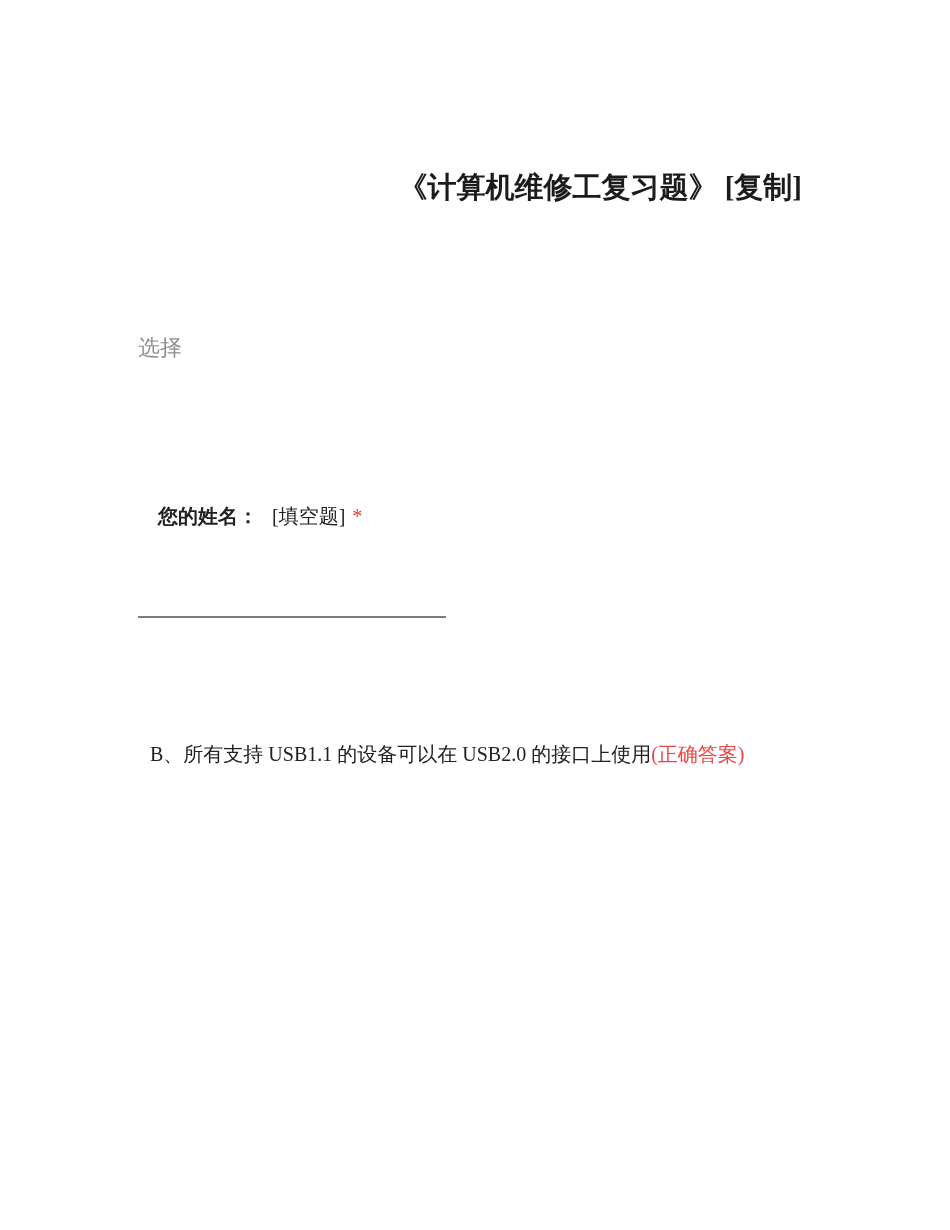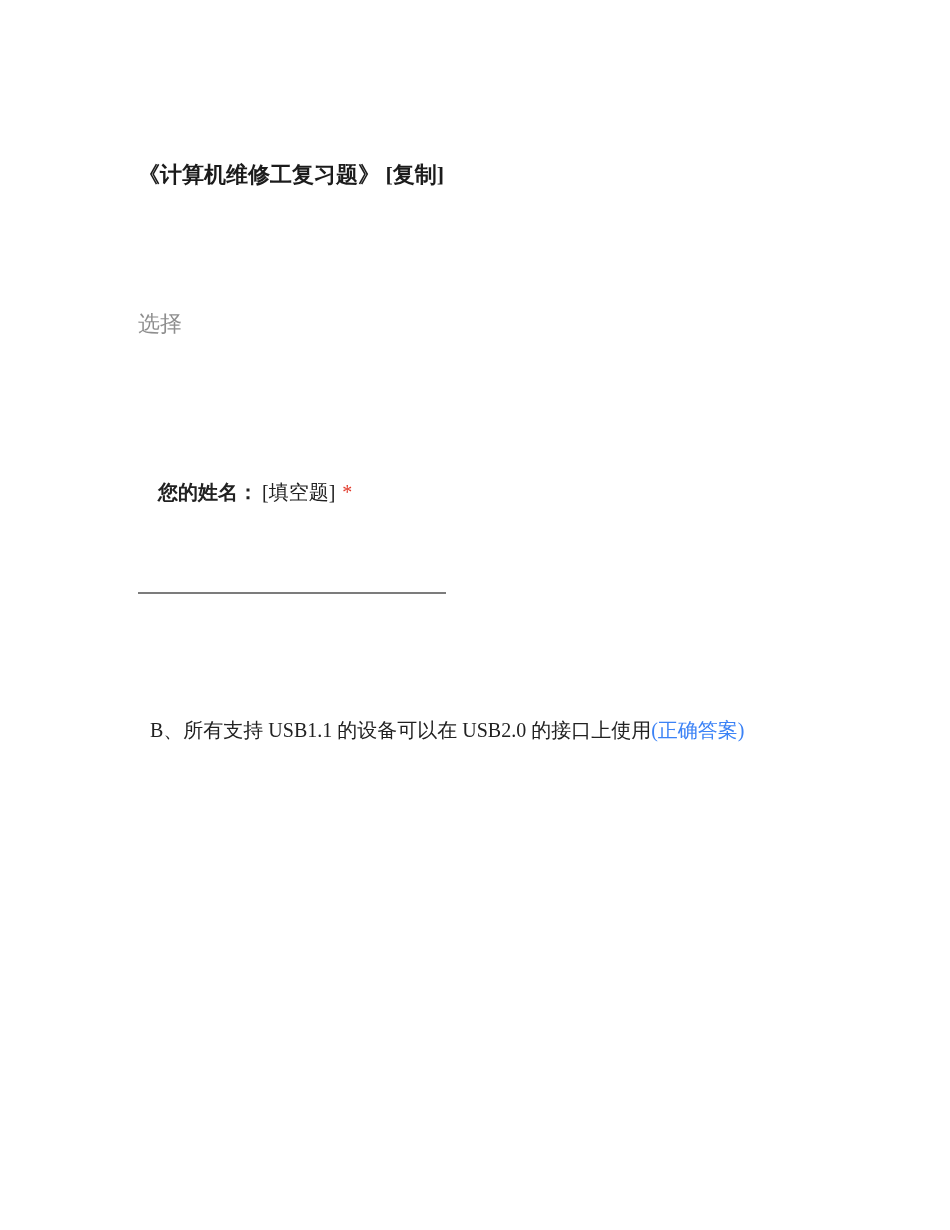--- a/index.html
+++ b/index.html
@@ -4,41 +4,41 @@
 <style>
   html,body{margin:0;padding:0;background:#ffffff;}
   body{
     width:950px;height:1230px;position:relative;overflow:hidden;
     font-family:"Liberation Serif","DejaVu Serif",serif;
     color:#212121;
   }
   .container{width:676px;margin-left:138px;}
   span,div{white-space:pre-wrap;}
   .title{
-    padding-top:103px;margin:0;text-align:left;
-    font-size:22px;font-weight:700;line-height:36px;color:#1b1b1b;
+    padding-top:103px;margin:12px;text-align:right;
+    font-size:29px;font-weight:700;line-height:36px;color:#1b1b1b;
   }
   .section-label{
     margin-top:66px;font-size:22px;line-height:26px;color:#8e8e8e;
     font-family:Liberation Mono, monospace;
   }
   .name-row{margin-top:63px;font-size:20px;line-height:24px;font-weight:600;}
-  .name-row .tag{margin-left:4px;font-weight:400;}
+  .name-row .tag{margin-left:14px;font-weight:400;}
   .req{color:#e23b2c;margin-left:7px;font-weight:400;}
   .name-line{
     margin-top:28px;width:308px;height:0;
     border-bottom:2px solid #7c7c7c;
   }
   .question{font-size:20px;line-height:30px;margin:0;}
   .q-gap-first{margin-top:26px;}
   .options{margin-top:16px;}
   .option{
     font-size:20px;line-height:25px;margin-bottom:15px;padding-left:12px;
   }
-  .answer{color:#3b82f6;}
+  .answer{color:#ef4444;}
 </style>
 </head>
 <body>
 
 <div class="container">
 
   <h1 class="title">《计算机维修工复习题》 [复制]</h1>
 
   <div class="section-label">选择</div>
 

